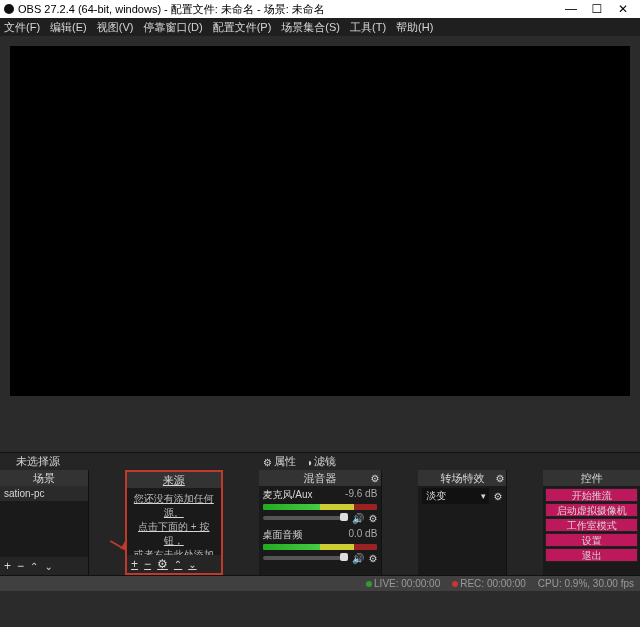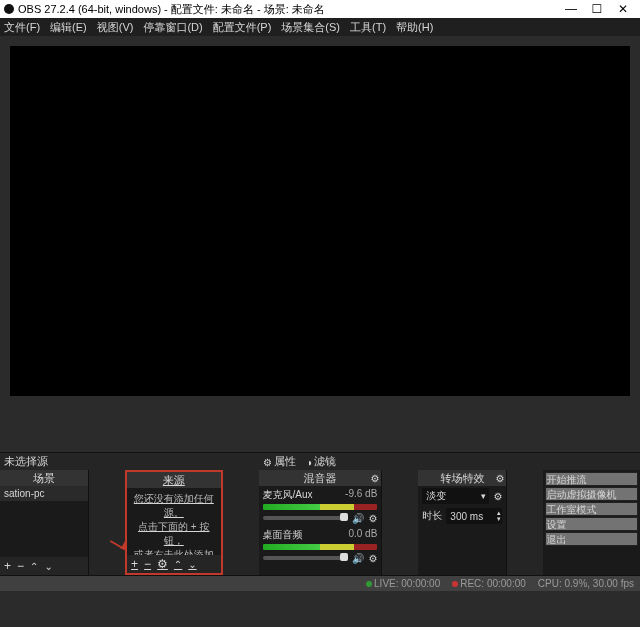--- a/index.html
+++ b/index.html
@@ -5,21 +5,21 @@
   * { box-sizing: border-box; margin: 0; padding: 0; font-family: "Microsoft YaHei", Arial, sans-serif; }
   body { width: 640px; height: 627px; background: #2b2b2b; color: #d6d6d6; font-size: 11px; overflow: hidden; }
   .titlebar { height: 18px; background: #fff; color: #000; display: flex; align-items: center; padding: 0 4px; font-size: 11px; }
   .titlebar .logo { width: 10px; height: 10px; border-radius: 50%; background: #111; margin-right: 4px; display: inline-block; }
   .titlebar .spacer { flex: 1; }
   .winbtn { width: 26px; text-align: center; font-size: 12px; }
   .menubar { height: 18px; background: #1f1f1f; display: flex; align-items: center; padding: 8px 4px; font-size: 11px; gap: 10px; }
   .preview-wrap { padding: 10px 10px 0 10px; }
   .preview { width: 620px; height: 350px; background: #000; border: 1px solid #000; }
   .spacer-bar { height: 56px; background: #2b2b2b; }
-  .toolbar-line { height: 18px; background: #252525; border-top: 1px solid #111; display: flex; align-items: center; padding-left: 4px; font-size: 11px; }
+  .toolbar-line { height: 18px; background: #252525; border-top: 1px solid #111; display: flex; align-items: center; padding-left: 16px; font-size: 11px; }
   .toolbar-line .right { margin-left: auto; display: flex; align-items: center; gap: 2px; padding-right: 300px; }
   .icon-btn-inline { display: inline-flex; align-items: center; gap: 2px; padding: 0 4px; height: 20px; font-size: 11px; }
   .icon-gear-sm::before { content: "\2699"; font-size: 10px; }
   .icon-filter::before { content: "\25D1"; font-size: 10px; }
   .panels { display: flex; height: 105px; background: #252525; gap: 36px; }
   .panel { display: flex; flex-direction: column; border-right: 1px solid #111; }
   .panel-header { height: 16px; background: #333; display: flex; align-items: center; justify-content: center; position: relative; font-size: 11px; }
   .panel-header .gear-right { position: absolute; right: 2px; font-size: 10px; }
   .panel-body { flex: 1; background: #1a1a1a; position: relative; overflow: hidden; }
   .panel-footer { height: 18px; background: #252525; display: flex; align-items: center; padding: 0 4px; gap: 6px; font-size: 14px; }
@@ -59,21 +59,21 @@
   .dd { display: flex; align-items: center; background: #111; height: 16px; padding: 0 4px; font-size: 10px; position: relative; }
   .dd::after { content: "\25BE"; position: absolute; right: 4px; font-size: 9px; }
   .trans-row { display: flex; gap: 4px; align-items: center; }
   .trans-row .lbl { font-size: 10px; }
   .ms-input { flex: 1; background: #111; height: 16px; padding: 0 4px; font-size: 10px; display: flex; align-items: center; position: relative; }
   .ms-input .spin { position: absolute; right: 2px; font-size: 7px; display: flex; flex-direction: column; line-height: 6px; }
 
   
   .controls { width: 125px; border-right: none; }
   .controls .panel-body { display: flex; flex-direction: column; gap: 1px; padding: 2px; }
-  .ctrl-btn { height: 14px; background: #737373; color: #d6d6d6; font-size: 10px; line-height: 14px; border: 1px solid #222; }
+  .ctrl-btn { height: 14px; background: #be185d; color: #d6d6d6; font-size: 10px; text-align: center; line-height: 14px; border: 1px solid #222; }
 
   .statusbar { height: 16px; background: #404040; display: flex; align-items: center; font-size: 10px; gap: 12px; padding: 0 6px; color: #9a9a9a; border-top: 1px solid #111; }
   .statusbar .flex { flex: 1; }
   .dot-green { display: inline-block; width: 6px; height: 6px; background: #393; border-radius: 50%; margin-right: 2px; }
   .dot-red { display: inline-block; width: 6px; height: 6px; background: #c33; border-radius: 50%; margin-right: 2px; }
 
   .chev::before { content: "\2303"; font-size: 10px; }
   .chevd::before { content: "\2304"; font-size: 10px; }
 </style>
 </head>
@@ -209,34 +209,27 @@
       <span>转场特效</span>
       <span class="gear-right">⚙</span>
     </div>
     <div class="panel-body trans-body">
       <div class="trans-row">
         <div class="dd" style="flex:1">
             <span>淡变</span>
           </div>
         <span class="gear-tiny"></span>
       </div>
-      <div class="trans-row">
-        <span class="lbl">时长</span>
-        <div class="ms-input">
-          <span>300 ms</span>
-          <span class="spin">
-              <span>▴</span>
-              <span>▾</span>
-            </span>
-        </div>
-      </div>
     </div>
   </div>
 
   <div class="panel controls">
+    <div class="panel-header">
+      <span>控件</span>
+    </div>
     <div class="panel-body">
       <div class="ctrl-btn">开始推流</div>
       <div class="ctrl-btn">启动虚拟摄像机</div>
       <div class="ctrl-btn">工作室模式</div>
       <div class="ctrl-btn">设置</div>
       <div class="ctrl-btn">退出</div>
     </div>
   </div>
 
 </div>

